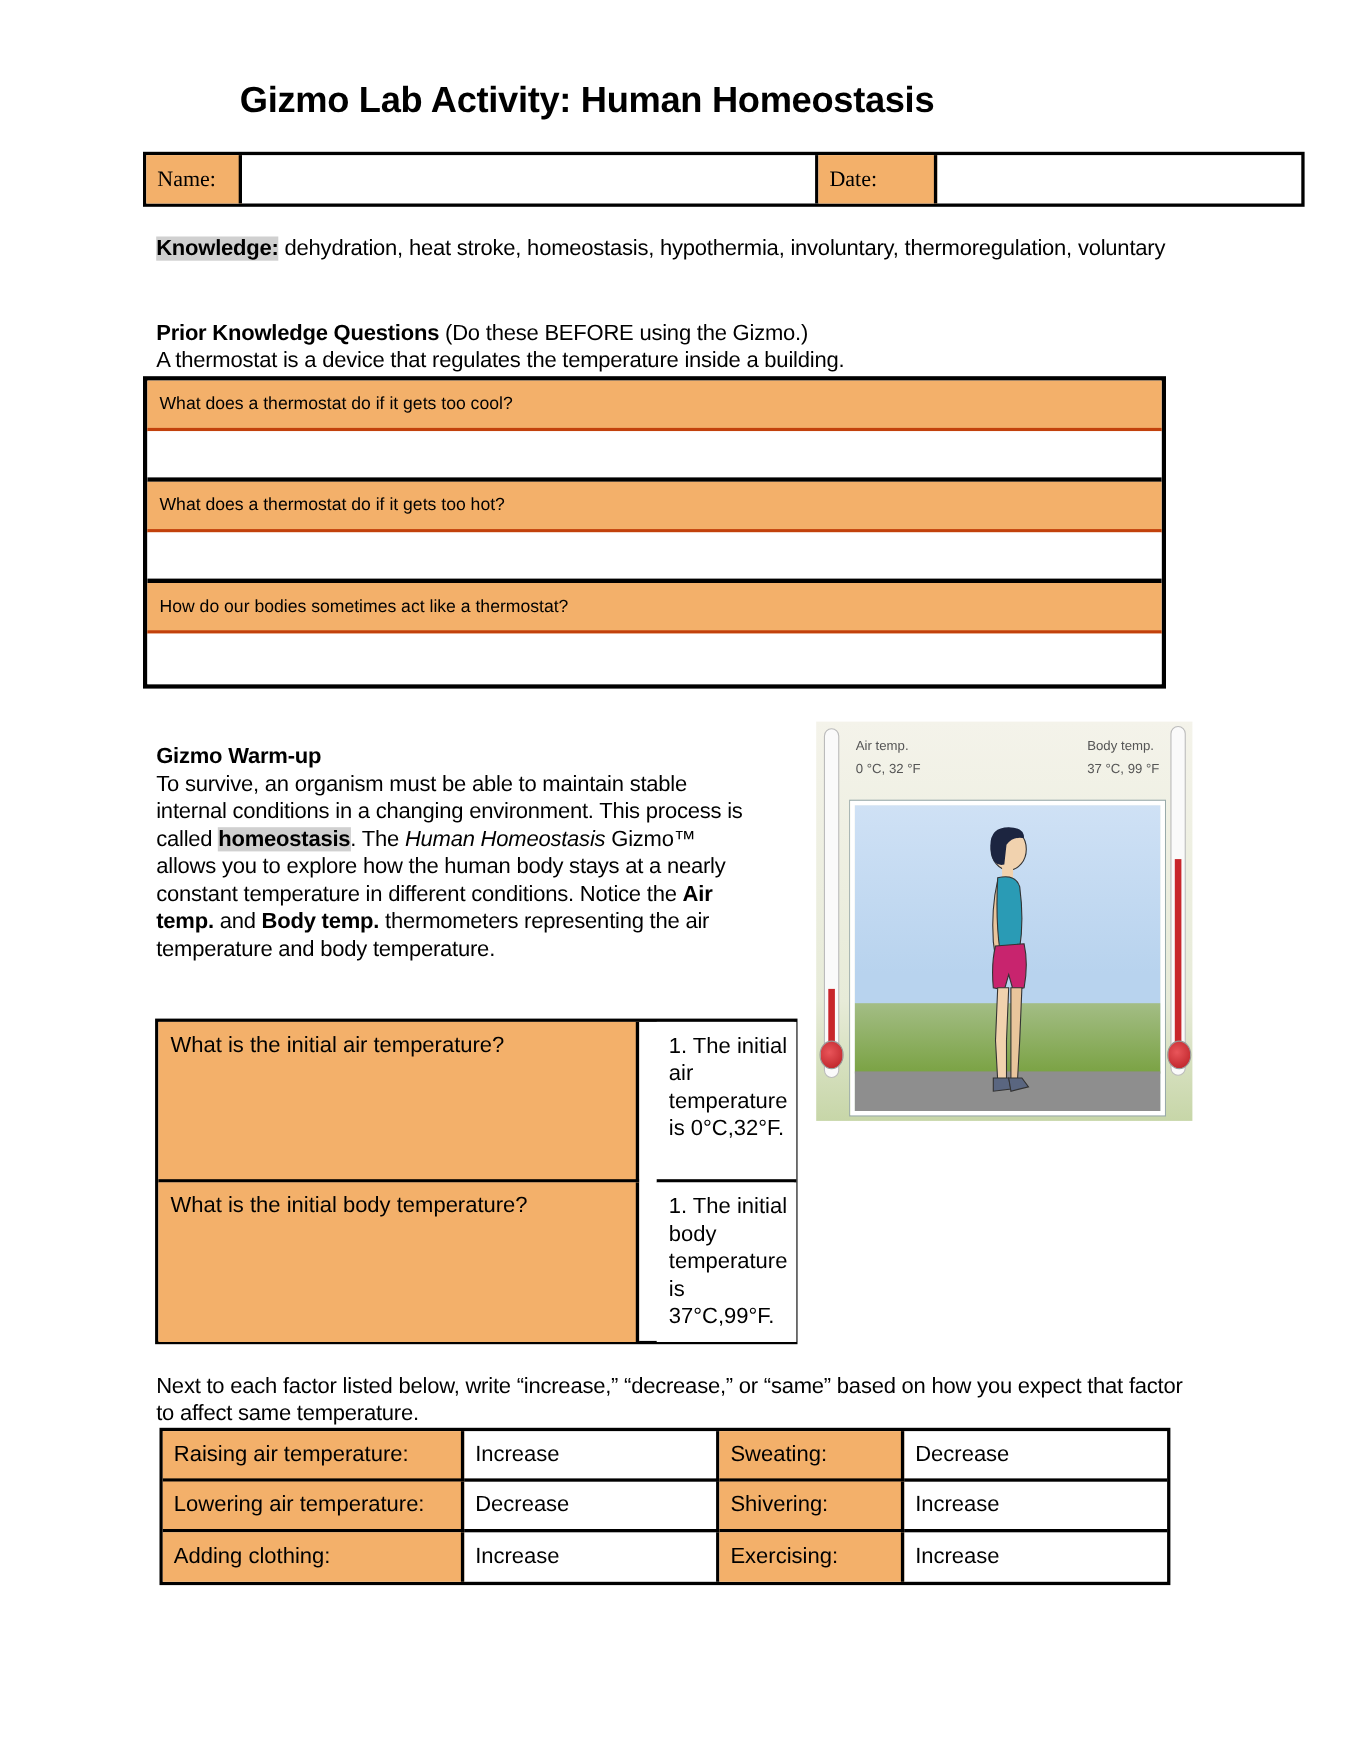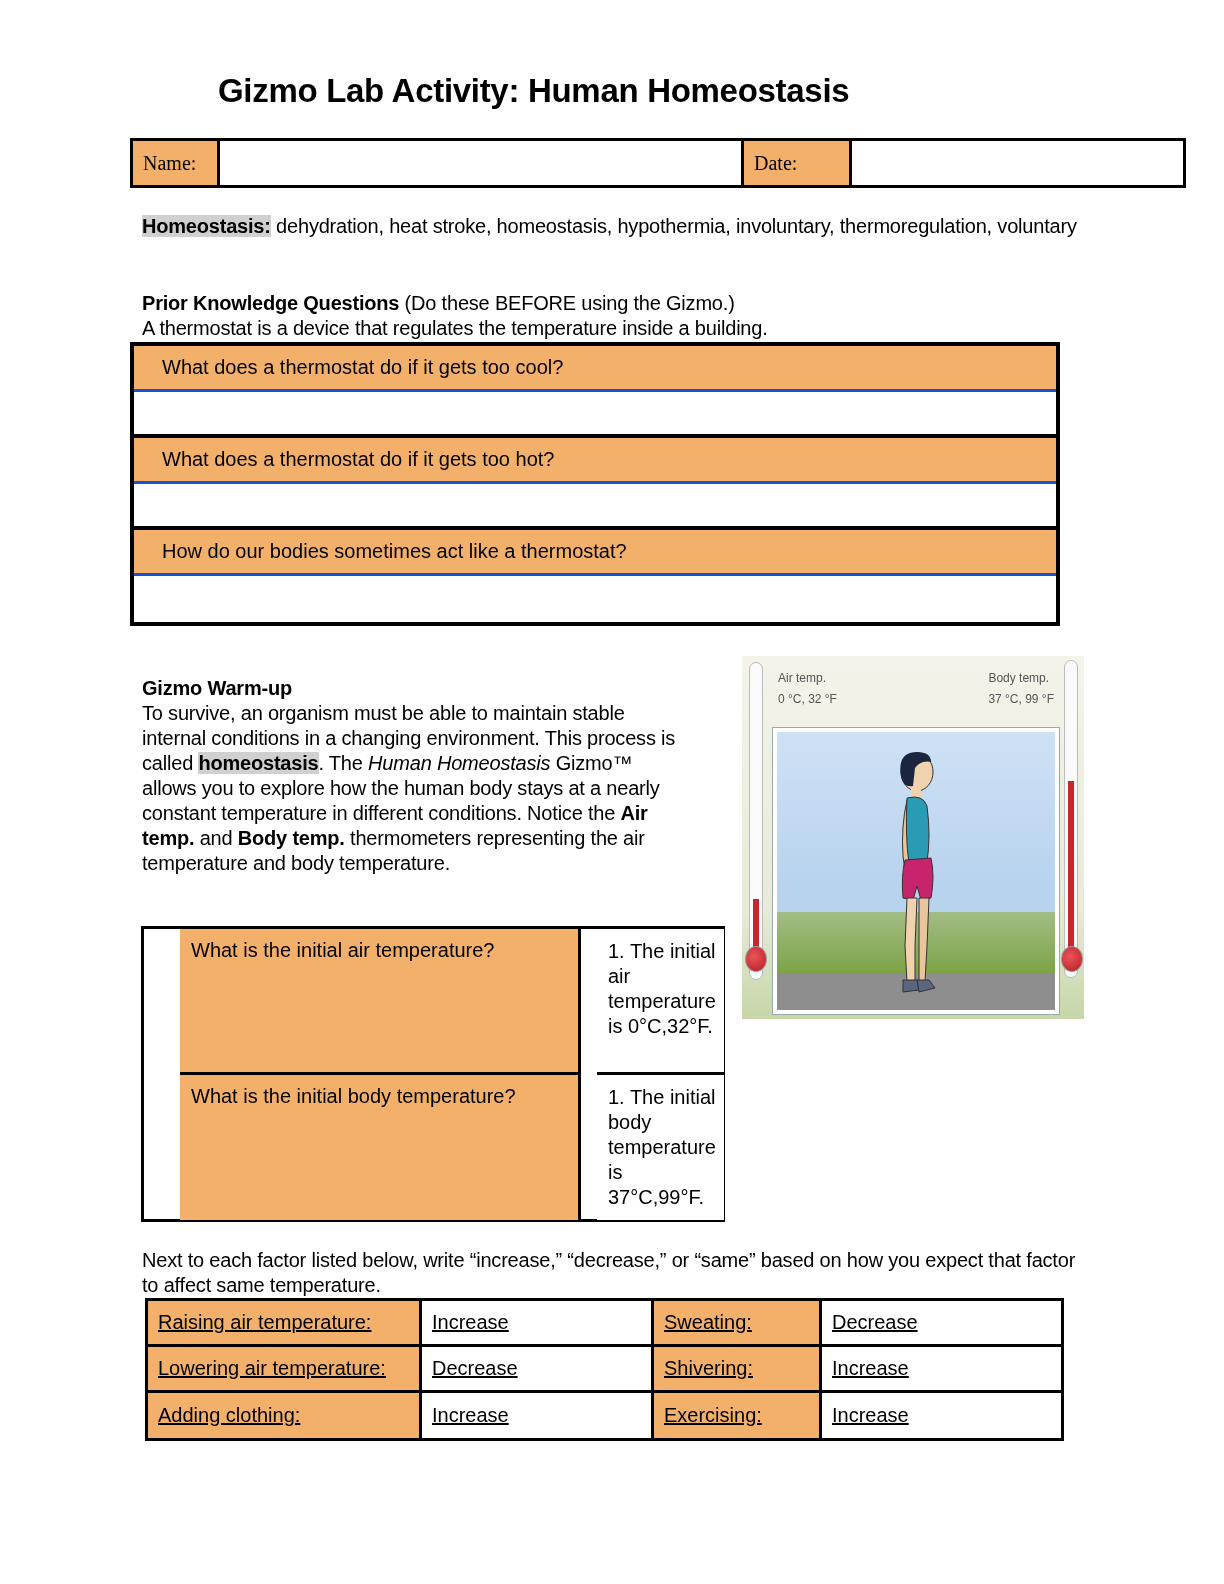--- a/index.html
+++ b/index.html
@@ -18,21 +18,21 @@
   .nd-date-lbl { width: 108px; }
   .nd-date-val { flex: 1; }
 
   .para { font-size: 20px; line-height: 25px; letter-spacing: -0.2px; }
   .hl { background: #d0d0d0; }
   .vocab { left: 142px; top: 214px; width: 940px; }
   .prior { left: 142px; top: 291px; width: 940px; }
 
   
   .pq { left: 130px; top: 342px; width: 930px; border: 4px solid #000; }
-  .pq .q { height: 46px; display: flex; align-items: center; padding-left: 28px; font-size: 20px; border-bottom: 3px solid #1d4ed8; }
+  .pq .q { height: 46px; display: flex; align-items: center; padding-left: 11px; font-size: 16px; border-bottom: 3px solid #c2410c; }
   .pq .a { height: 46px; border-bottom: 4px solid #000; background: #fff; }
   .pq .a:last-child { border-bottom: none; }
 
   .warm { left: 142px; top: 676px; width: 540px; }
 
   
   .gizmo { left: 742px; top: 656px; width: 342px; height: 363px; background: linear-gradient(#f4f3ea, #e7ebd8 70%, #c7d6a8); overflow: hidden; }
   .gz-label { font-size: 12px; color: #555; line-height: 21px; }
   .gz-air { left: 36px; top: 12px; }
   .gz-body { right: 30px; top: 12px; text-align: left; }
@@ -40,45 +40,45 @@
   .therm-l { left: 7px; top: 6px; height: 318px; }
   .therm-r { right: 6px; top: 4px; height: 318px; }
   .therm .fill { position: absolute; left: 3px; width: 6px; bottom: 10px; background: #c8262b; }
   .bulb { width: 22px; height: 26px; border-radius: 50% 50% 50% 50%; background: radial-gradient(circle at 40% 40%, #e9555a, #b71c22); border: 1px solid #999; }
   .scene { left: 31px; top: 72px; width: 286px; height: 286px; border: 4px solid #fff; box-shadow: 0 0 0 1px #9aa; overflow: hidden; background: linear-gradient(#cfe1f5, #b8d3ee 55%); }
   .grass { left: 0; right: 0; top: 180px; height: 64px; background: linear-gradient(#a3bd85, #7aa243); }
   .ground { left: 0; right: 0; top: 242px; bottom: 0; background: #8e8e8e; }
 
   
   .wt { left: 141px; top: 926px; width: 584px; height: 296px; border: 3px solid #000; display: grid; grid-template-columns: 437px 1fr; grid-template-rows: 146px 1fr; }
-  .wt .qc { padding: 10px 11px; font-size: 20px; border-right: 3px solid #000; margin-left: 36px; }
+  .wt .qc { padding: 10px 11px; font-size: 20px; border-right: 3px solid #000; }
   .wt .ac { padding: 10px 8px 10px 11px; font-size: 20px; line-height: 25px; background: #fff; margin-left: 16px; }
   .wt .r1 { border-bottom: 3px solid #000; }
 
   .next { left: 142px; top: 1248px; width: 940px; }
 
   
-  .ft { left: 145px; top: 1298px; width: 919px; border: 3px solid #000; display: grid; grid-template-columns: 274px 232px 168px 1fr; text-decoration: underline; }
+  .ft { left: 145px; top: 1298px; width: 919px; border: 3px solid #000; display: grid; grid-template-columns: 274px 232px 168px 1fr; }
   .ft .c { height: 46px; display: flex; align-items: center; padding-left: 10px; font-size: 20px; border-right: 3px solid #000; border-bottom: 3px solid #000; }
   .ft .c.last-col { border-right: none; }
   .ft .c.last-row { border-bottom: none; height: 45px; }
 </style>
 </head>
 <body>
 
 <h1 class="abs title">Gizmo Lab Activity: Human Homeostasis</h1>
 
 <div class="abs namedate">
   <div class="cell lbl orange nd-name-lbl">Name:</div>
   <div class="cell nd-name-val"></div>
   <div class="cell lbl orange nd-date-lbl">Date:</div>
   <div class="cell nd-date-val"></div>
 </div>
 
-<p class="abs para vocab"><b class="hl">Homeostasis:</b><span> dehydration, heat stroke, homeostasis, hypothermia, involuntary, thermoregulation, voluntary</span></p>
+<p class="abs para vocab"><b class="hl">Knowledge:</b><span> dehydration, heat stroke, homeostasis, hypothermia, involuntary, thermoregulation, voluntary</span></p>
 
 <div class="abs para prior">
   <div><b>Prior Knowledge Questions</b><span> (Do these BEFORE using the Gizmo.)</span></div>
   <div>A thermostat is a device that regulates the temperature inside a building.</div>
 </div>
 
 <div class="abs pq">
   <div class="q orange">What does a thermostat do if it gets too cool?</div>
   <div class="a"></div>
   <div class="q orange">What does a thermostat do if it gets too hot?</div>

